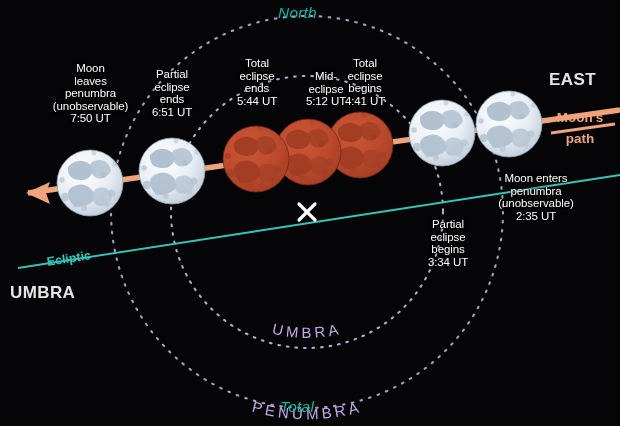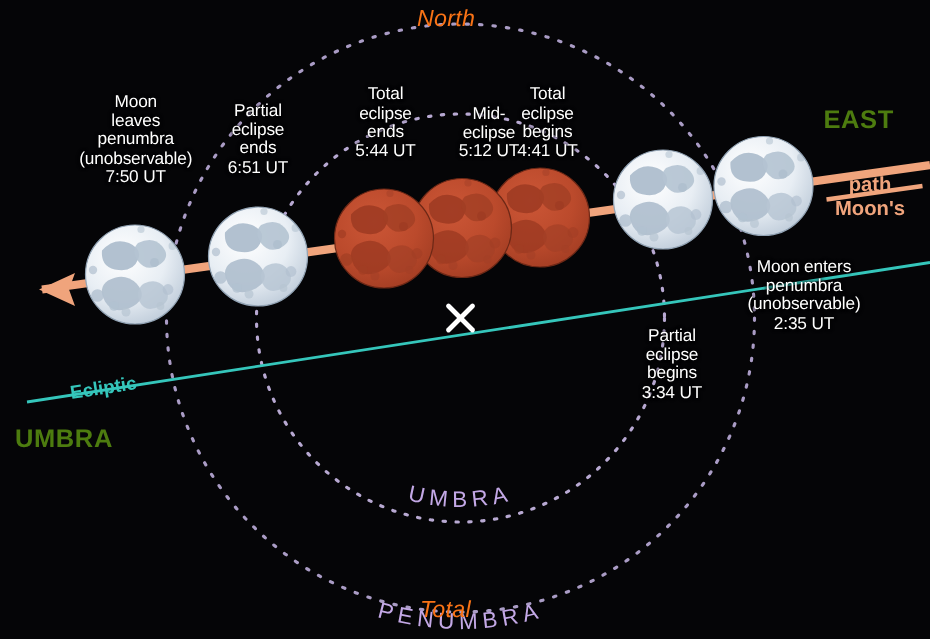--- a/index.html
+++ b/index.html
@@ -35,24 +35,24 @@
   .compass {
     position: absolute;
     font-weight: bold;
     font-size: 17px;
     letter-spacing: 0.4px;
   }
   .compass.ns {
     font-weight: normal;
     font-style: italic;
     font-size: 15.5px;
-    color: #f97316;
+    color: #14b8a6;
     letter-spacing: 0.2px;
   }
-  .compass.ew { color: #4d7c0f; }
+  .compass.ew { color: #e5e5e5; }
   .moons-path-lbl {
     position: absolute;
     color: #f0a47c;
     font-weight: bold;
     font-size: 13.5px;
     text-align: center;
     line-height: 16px;
   }
   .ecliptic-lbl {
     position: absolute;
@@ -213,22 +213,22 @@
       </text>
     </g>
   </svg>
 
   <div class="compass ns" style="left:278px; top:4px;">North</div>
   <div class="compass ns" style="left:280px; top:398px;">Total</div>
   <div class="compass ew" style="left:549px; top:70px;">EAST</div>
   <div class="compass ew" style="left:10px; top:283px;">UMBRA</div>
 
   <div class="moons-path-lbl" style="left:543px; top:110px; width:74px;">
+    <div>Moon's</div>
     <div style="margin-top:5px;">path</div>
-    <div>Moon's</div>
   </div>
 
   <div class="ecliptic-lbl" style="left:48px; top:255px; transform: rotate(-8.8deg);">Ecliptic</div>
 
   <div class="lbl" style="left:33px; top:62px; width:115px;">Moon
 leaves
 penumbra
 (unobservable)
 7:50 UT</div>
 

